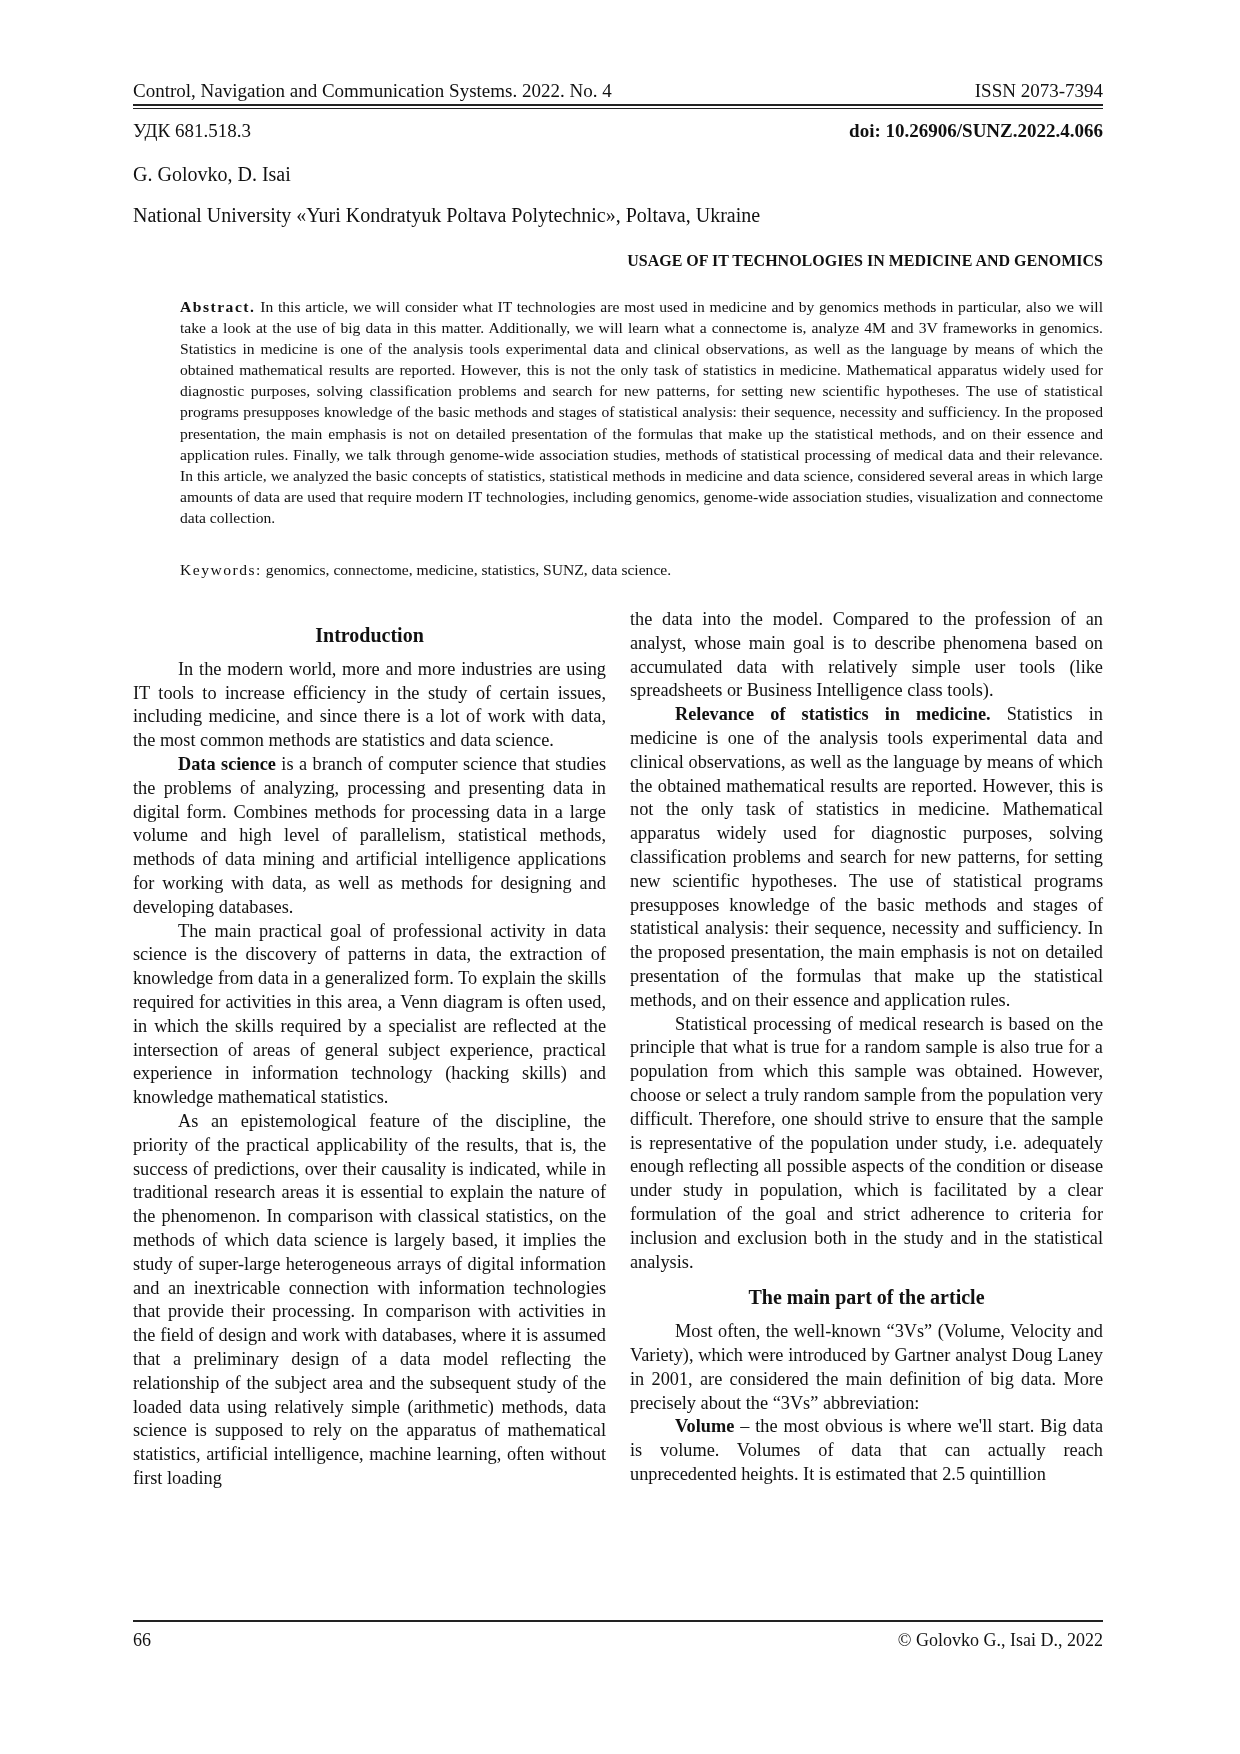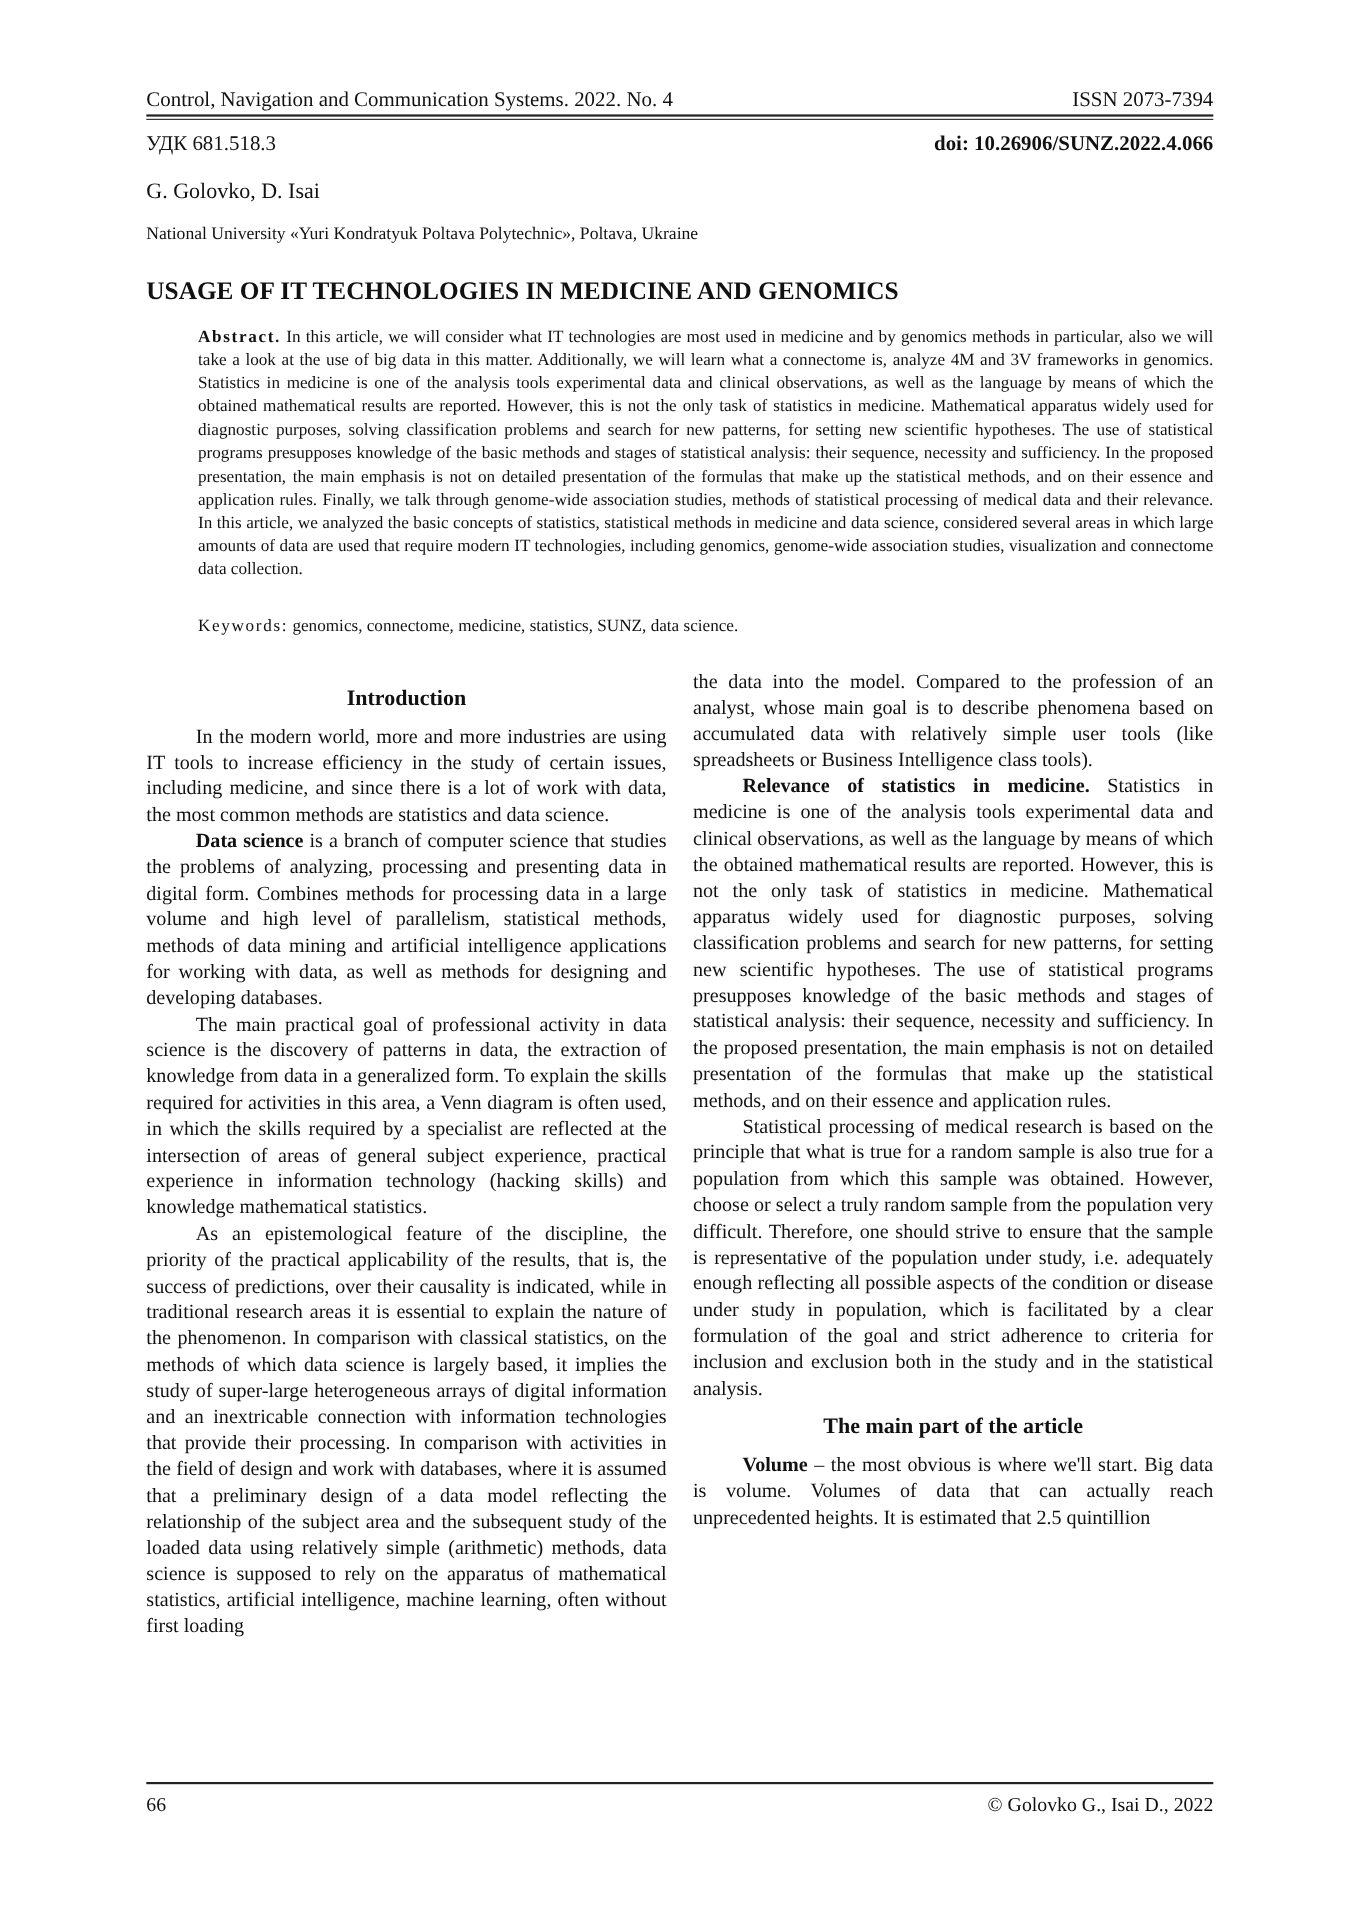--- a/index.html
+++ b/index.html
@@ -4,22 +4,22 @@
 <style>
   html, body { margin: 0; padding: 0; background: #ffffff; }
   body { width: 1240px; height: 1754px; position: relative; font-family: "Liberation Serif", serif; color: #111; overflow: hidden; }
   .page { position: absolute; left: 133px; top: 0; width: 970px; }
   .running-head { position: absolute; top: 80px; left: 0; width: 970px; display: flex; justify-content: space-between; font-size: 19px; }
   .head-rule { position: absolute; top: 104px; left: 0; width: 970px; border-top: 2px solid #222; }
   .head-rule2 { position: absolute; top: 108px; left: 0; width: 970px; border-top: 1px solid #222; }
   .udc-row { position: absolute; top: 120px; left: 0; width: 970px; display: flex; justify-content: space-between; font-size: 19px; }
   .doi { font-weight: bold; }
   .authors { position: absolute; top: 163px; left: 0; font-size: 20px; font-family: Liberation Serif, serif; }
-  .affil { position: absolute; top: 204px; left: 0; font-size: 16px; }
-  .title { position: absolute; top: 252px; left: 0; width: 970px; text-align: left; font-weight: bold; font-size: 23px; }
+  .affil { position: absolute; top: 204px; left: 0; font-size: 20px; }
+  .title { position: absolute; top: 252px; left: 0; width: 970px; text-align: right; font-weight: bold; font-size: 16px; }
   .abstract { position: absolute; top: 296px; left: 47px; width: 923px; font-size: 15.6px; line-height: 21.1px; text-align: justify; }
   .abstract .lbl { font-weight: bold; letter-spacing: 1.5px; }
   .keywords { position: absolute; top: 561px; left: 47px; width: 923px; font-size: 15.6px; }
   .keywords .lbl { font-weight: normal; letter-spacing: 1.5px; }
   .col { position: absolute; width: 473px; font-size: 18.3px; line-height: 23.8px; text-align: justify; }
   .col-left { left: 0; top: 610px; }
   .col-right { left: 497px; top: 608px; }
   .col p { margin: 0; text-indent: 45px; }
   .col p.noind { text-indent: 0; }
   .sec-h { text-align: center; font-weight: bold; font-size: 20px; margin: 12px 0 10px 0; text-indent: 0; }
@@ -65,20 +65,21 @@
     <p><b>Data science</b><span> is a branch of computer science that studies the problems of analyzing, processing and presenting data in digital form. Combines methods for processing data in a large volume and high level of parallelism, statistical methods, methods of data mining and artificial intelligence applications for working with data, as well as methods for designing and developing databases.</span></p>
     <p>The main practical goal of professional activity in data science is the discovery of patterns in data, the extraction of knowledge from data in a generalized form. To explain the skills required for activities in this area, a Venn diagram is often used, in which the skills required by a specialist are reflected at the intersection of areas of general subject experience, practical experience in information technology (hacking skills) and knowledge mathematical statistics.</p>
     <p>As an epistemological feature of the discipline, the priority of the practical applicability of the results, that is, the success of predictions, over their causality is indicated, while in traditional research areas it is essential to explain the nature of the phenomenon. In comparison with classical statistics, on the methods of which data science is largely based, it implies the study of super-large heterogeneous arrays of digital information and an inextricable connection with information technologies that provide their processing. In comparison with activities in the field of design and work with databases, where it is assumed that a preliminary design of a data model reflecting the relationship of the subject area and the subsequent study of the loaded data using relatively simple (arithmetic) methods, data science is supposed to rely on the apparatus of mathematical statistics, artificial intelligence, machine learning, often without first loading</p>
   </div>
 
   <div class="col col-right">
     <p class="noind">the data into the model. Compared to the profession of an analyst, whose main goal is to describe phenomena based on accumulated data with relatively simple user tools (like spreadsheets or Business Intelligence class tools).</p>
     <p><b>Relevance of statistics in medicine.</b><span> Statistics in medicine is one of the analysis tools experimental data and clinical observations, as well as the language by means of which the obtained mathematical results are reported. However, this is not the only task of statistics in medicine. Mathematical apparatus widely used for diagnostic purposes, solving classification problems and search for new patterns, for setting new scientific hypotheses. The use of statistical programs presupposes knowledge of the basic methods and stages of statistical analysis: their sequence, necessity and sufficiency. In the proposed presentation, the main emphasis is not on detailed presentation of the formulas that make up the statistical methods, and on their essence and application rules.</span></p>
     <p>Statistical processing of medical research is based on the principle that what is true for a random sample is also true for a population from which this sample was obtained. However, choose or select a truly random sample from the population very difficult. Therefore, one should strive to ensure that the sample is representative of the population under study, i.e. adequately enough reflecting all possible aspects of the condition or disease under study in population, which is facilitated by a clear formulation of the goal and strict adherence to criteria for inclusion and exclusion both in the study and in the statistical analysis.</p>
     <div class="sec-h">The main part of the article</div>
+    <p>Most often, the well-known “3Vs” (Volume, Velocity and Variety), which were introduced by Gartner analyst Doug Laney in 2001, are considered the main definition of big data. More precisely about the “3Vs” abbreviation:</p>
     <p><b>Volume</b><span> – the most obvious is where we'll start. Big data is volume. Volumes of data that can actually reach unprecedented heights. It is estimated that 2.5 quintillion</span></p>
   </div>
 
   <div class="foot-rule"></div>
   <div class="footer">
     <span>66</span>
     <span>©  Golovko G., Isai D., 2022</span>
   </div>
 </div>
 

